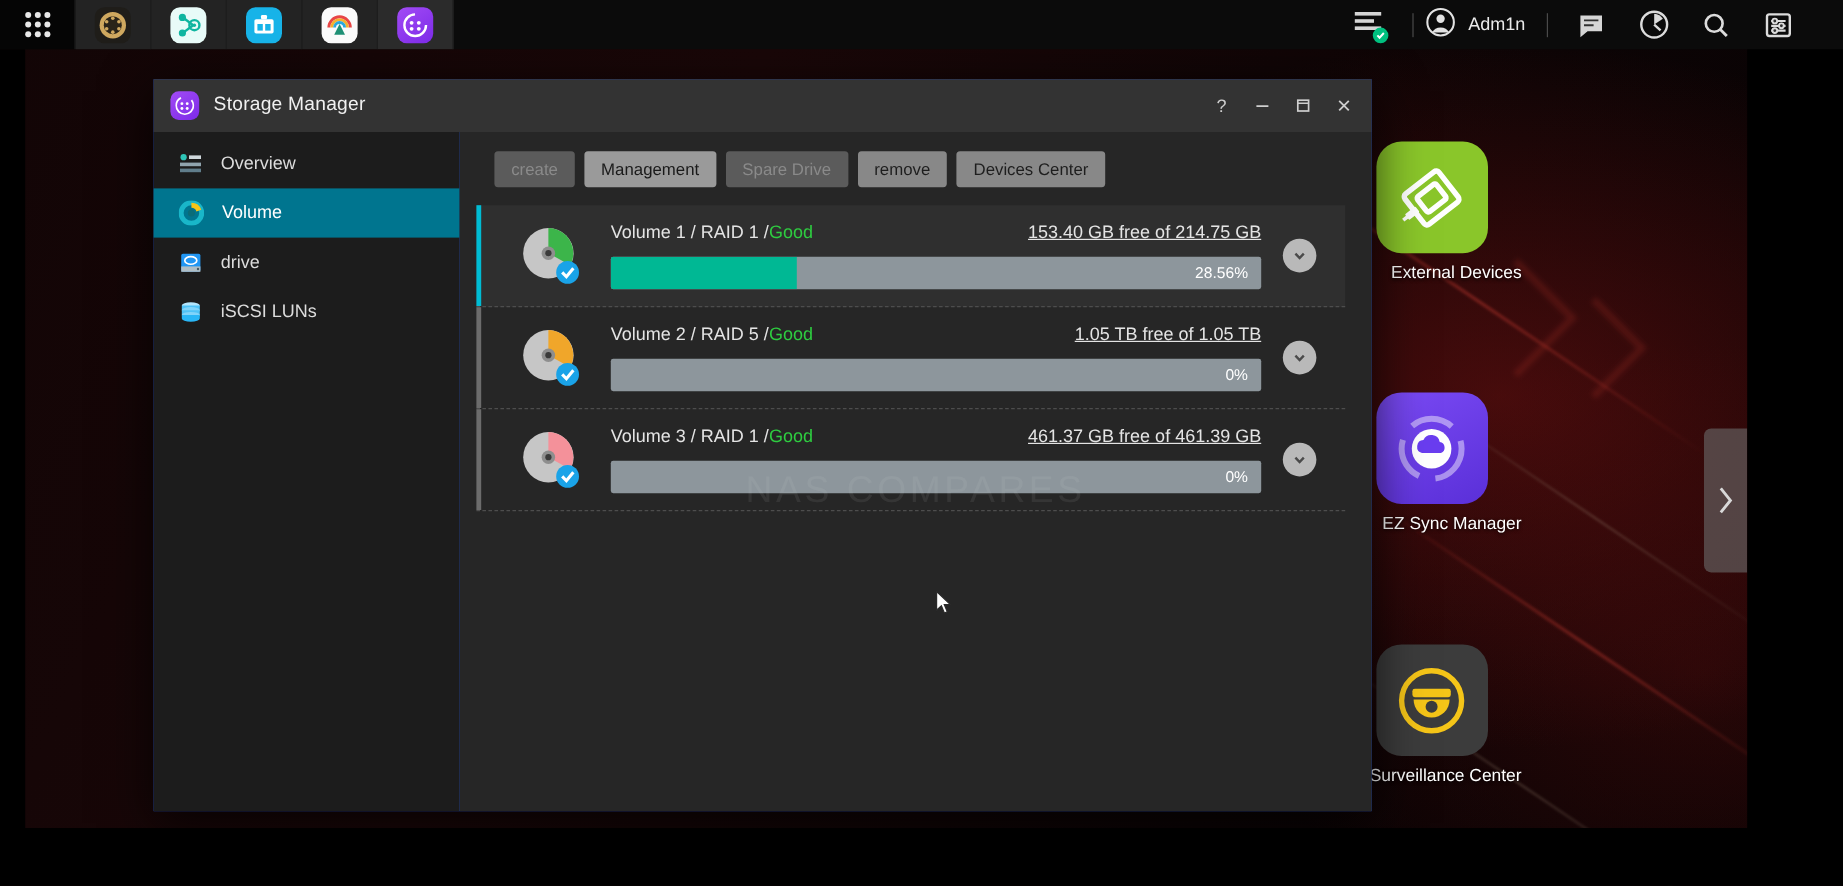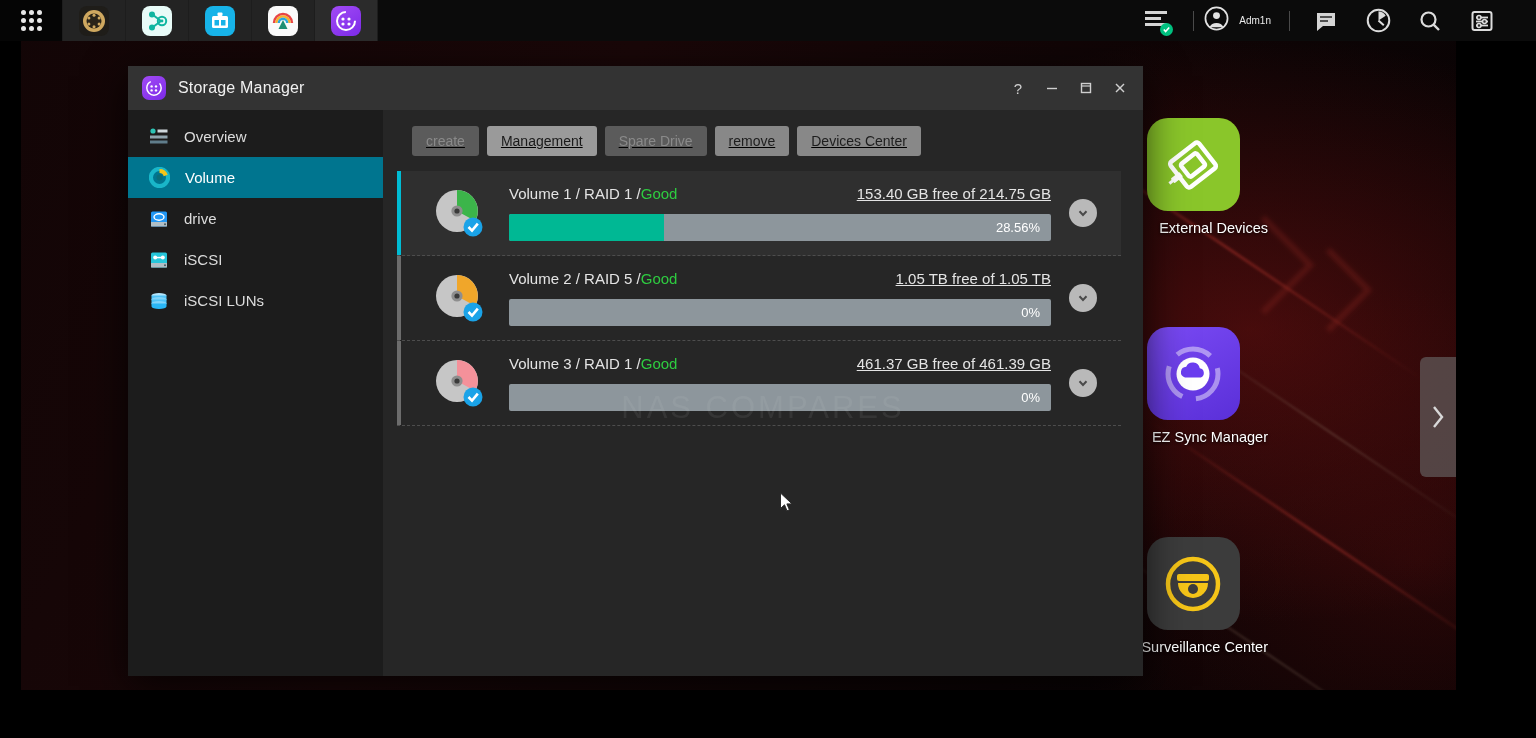--- a/index.html
+++ b/index.html
@@ -67,21 +67,21 @@
 
   .grid-dots { display: grid; grid-template-columns: repeat(3, 5px); grid-gap: 3px; }
   .grid-dots i { width: 5px; height: 5px; background: #e8e8e8; border-radius: 50%; display: block; }
 
   .tb-right {
     margin-left: auto; display: flex; align-items: center; height: 41px; padding-right: 28px;
   }
   .tb-ricon { width: 52px; height: 41px; display: flex; align-items: center; justify-content: center; }
   .tb-sep { width: 1px; height: 20px; background: #4a4a4a; margin: 0 10px; }
   .tb-user { display: flex; align-items: center; gap: 10px; padding-right: 8px; }
-  .tb-user-name { color: #eaeaea; font-size: 10px; }
+  .tb-user-name { color: #eaeaea; font-size: 15px; }
 
   
   .dicon {
     position: absolute; width: 150px; text-align: right; z-index: 20;
   }
   .dicon .tile { width: 93px; height: 93px; border-radius: 21px; margin: 0 auto; display: flex; align-items: center; justify-content: center; }
   .dicon .lbl { margin-top: 9px; color: #fff; font-size: 14.5px; line-height: 17px; text-shadow: 0 1px 3px rgba(0,0,0,.9); }
 
   
   #edge-handle {
@@ -115,21 +115,21 @@
   .side-item {
     height: 41px; display: flex; align-items: center; padding-left: 20px; gap: 14px;
   }
   .side-item.sel { background: #00758f; gap: 15px; }
   .side-item .s-lbl { color: #dcdcdc; font-size: 15px; }
   .side-item.sel .s-lbl { color: #ffffff; }
   .s-ico { width: 22px; height: 22px; flex: 0 0 22px; display:flex; align-items:center; justify-content:center; }
 
   
   #content { flex: 1; background: #262626; padding: 16px 0 0 0; position: relative; min-width: 0; }
-  #toolbar { display: flex; gap: 8px; padding: 0 22px 0 29px; text-decoration: underline; }
+  #toolbar { display: flex; gap: 8px; padding: 0 22px 0 29px; }
   .tbtn {
     height: 30px; padding: 0 14px; border-radius: 3px; font-size: 14px;
     display: flex; align-items: center; justify-content: center; border: none;
     font-family: "Liberation Sans", sans-serif;
   }
   .tbtn.enabled { background: #9a9a9a; color: #1a1a1a; }
   .tbtn.disabled { background: #5b5b5b; color: #8a8a8a; }
   .tbtn.mid { background: #888888; color: #1e1e1e; }
 
   #vol-list { margin-top: 15px; padding: 0 22px 0 0; }
@@ -293,33 +293,20 @@
           <svg width="20" height="20" viewBox="0 0 20 20">
             <rect x="2" y="2.5" width="16" height="15" rx="1.5" fill="#2196f3"></rect>
             <rect x="2" y="13" width="16" height="4.5" fill="#b0bec5"></rect>
             <ellipse cx="10" cy="8" rx="5" ry="3.2" fill="none" stroke="#ffffff" stroke-width="1.4"></ellipse>
             <circle cx="16" cy="15.2" r="1" fill="#455a64"></circle>
           </svg>
         </span>
         <span class="s-lbl">drive</span>
       </div>
 
-      <div class="side-item">
-        <span class="s-ico">
-          <svg width="20" height="20" viewBox="0 0 20 20">
-            <rect x="2" y="2.5" width="16" height="15" rx="1.5" fill="#26c6da"></rect>
-            <rect x="2" y="13" width="16" height="4.5" fill="#b0bec5"></rect>
-            <circle cx="6.2" cy="7.5" r="2" fill="#ffffff"></circle>
-            <circle cx="13.8" cy="7.5" r="2" fill="#ffffff"></circle>
-            <rect x="6.2" y="6.8" width="7.6" height="1.5" fill="#ffffff"></rect>
-            <circle cx="16" cy="15.2" r="1" fill="#455a64"></circle>
-          </svg>
-        </span>
-        <span class="s-lbl">iSCSI</span>
-      </div>
 
       <div class="side-item">
         <span class="s-ico">
           <svg width="20" height="20" viewBox="0 0 20 20">
             <ellipse cx="10" cy="4.5" rx="7.5" ry="2.6" fill="#b3e5fc"></ellipse>
             <path d="M2.5 4.5 v4 a7.5 2.6 0 0 0 15 0 v-4 z" fill="#4fc3f7"></path>
             <ellipse cx="10" cy="8.5" rx="7.5" ry="2.6" fill="#81d4fa"></ellipse>
             <path d="M2.5 8.5 v4 a7.5 2.6 0 0 0 15 0 v-4 z" fill="#4fc3f7"></path>
             <ellipse cx="10" cy="12.5" rx="7.5" ry="2.6" fill="#81d4fa"></ellipse>
             <path d="M2.5 12.5 v3 a7.5 2.6 0 0 0 15 0 v-3 z" fill="#29b6f6"></path>

